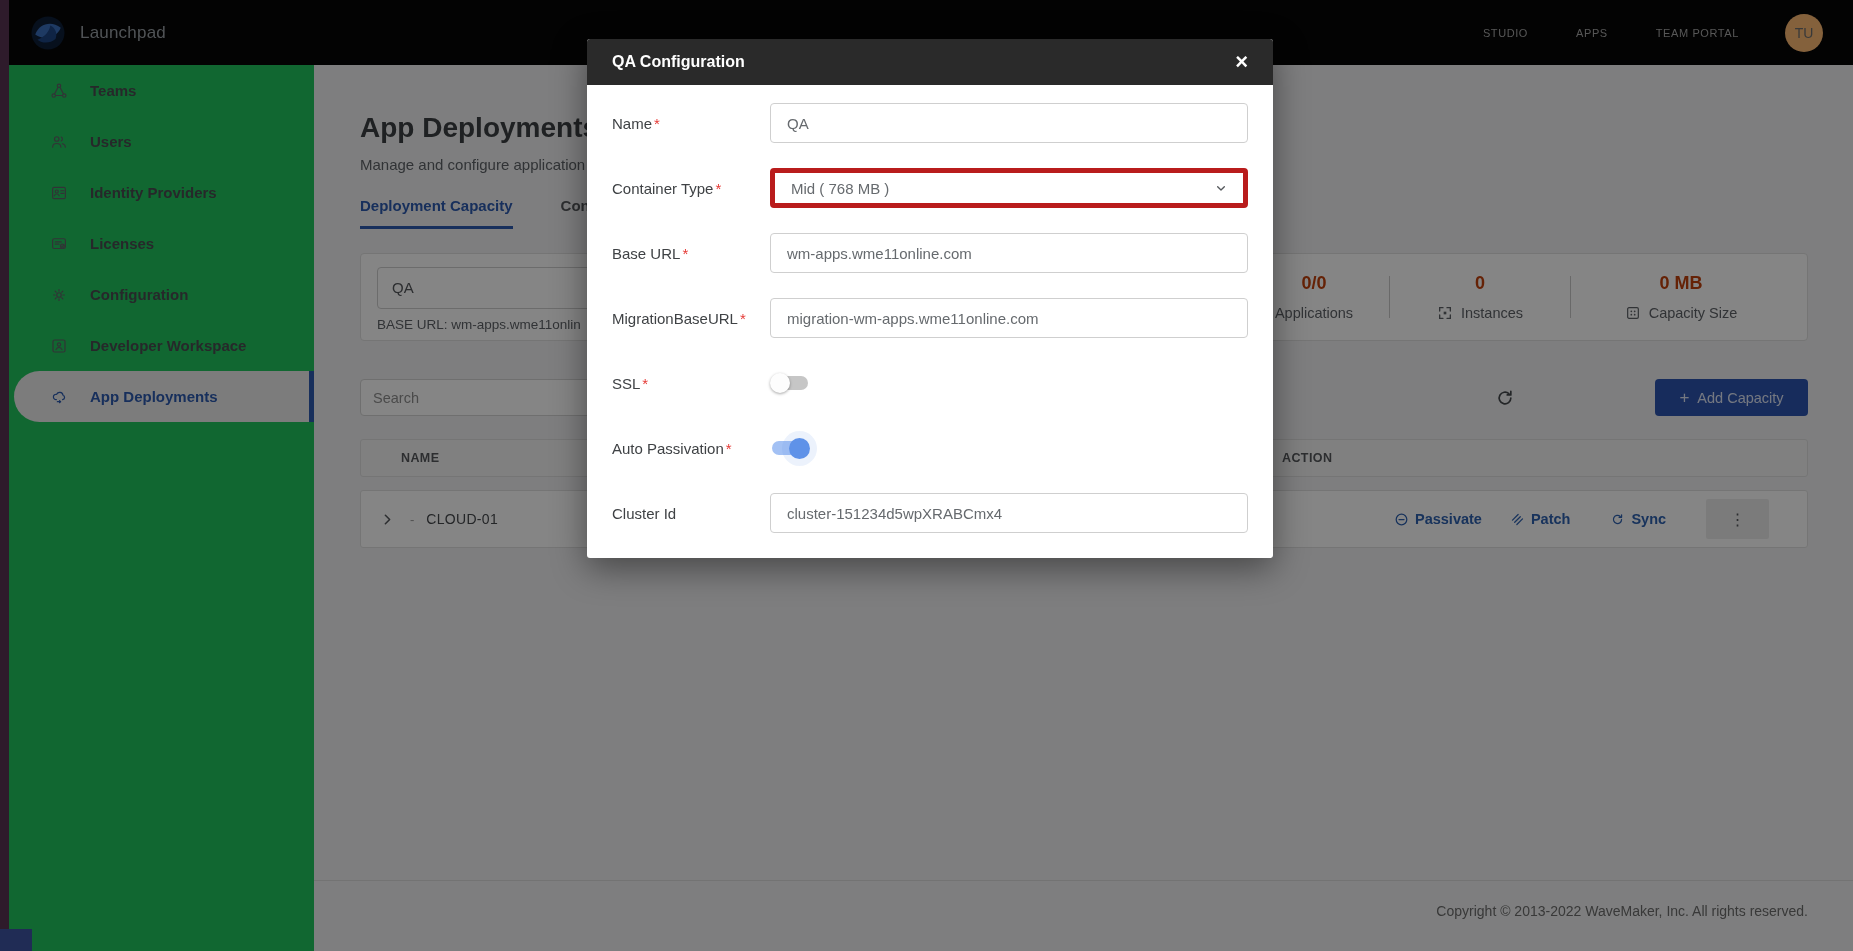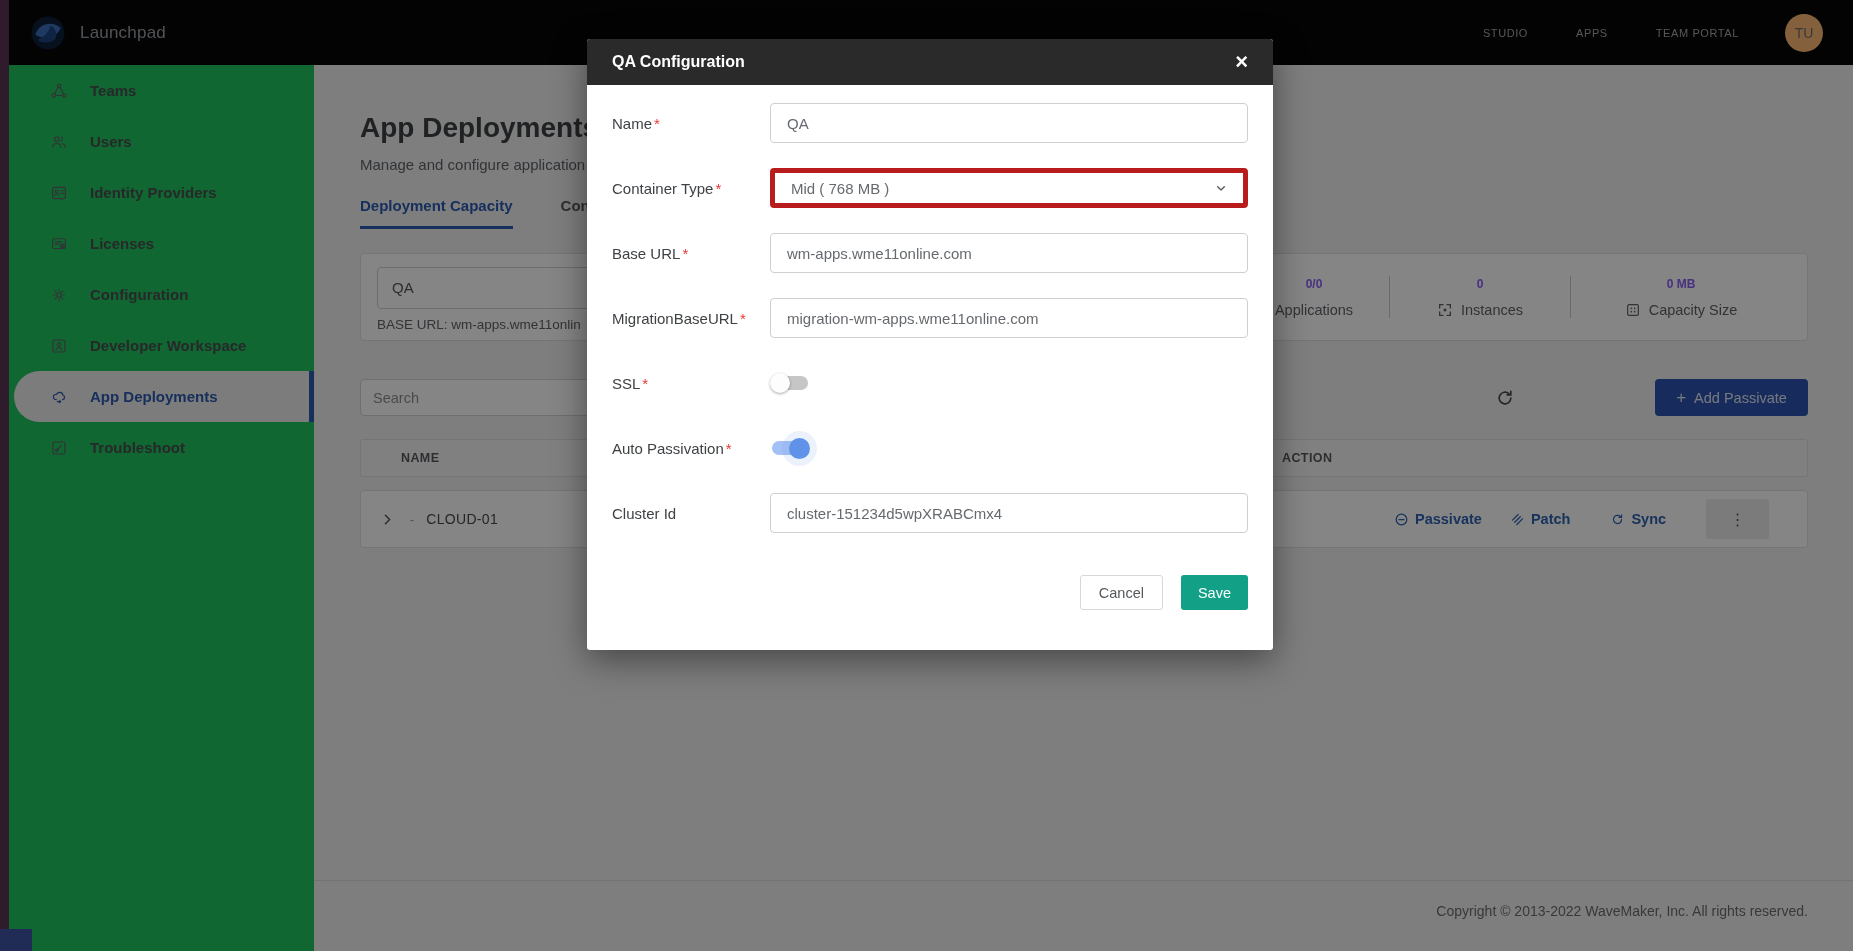--- a/index.html
+++ b/index.html
@@ -42,21 +42,21 @@
   .capacity-card { margin-top:24px; height:88px; background:#fff; border:1px solid #e0e0e0;
                    border-radius:4px; display:flex; align-items:center; padding:0 16px; }
   .cap-left { display:flex; flex-direction:column; padding-top:4px; }
   .cap-select { width:248px; height:42px; border:1px solid #cfcfcf; border-radius:4px;
                 display:flex; align-items:center; padding:0 14px; font-size:15px; color:#55585c;
                 background:#fff; cursor:pointer; }
   .cap-caption { margin-top:8px; font-size:13.5px; color:#5f6368; white-space:nowrap; }
   .stats { margin-left:auto; display:flex; align-items:center; }
   .stat { display:flex; flex-direction:column; align-items:center; gap:11px; }
   .stat.w1{ width:150px; } .stat.w2{ width:180px; } .stat.w3{ width:220px; }
-  .stat-value { font-size:12px; font-weight:bold; color:#8b5cf6; }
+  .stat-value { font-size:18px; font-weight:bold; color:#c2410c; }
   .stat-label { display:flex; align-items:center; gap:8px; font-size:14.5px; color:#5f6368; }
   .stat-div { width:1px; height:42px; background:#c9c9c9; }
 
   .toolbar { margin-top:38px; display:flex; align-items:center; }
   .search-input { width:255px; height:37px; border:1px solid #d5d5d5; border-radius:4px;
                   padding:0 12px; font-size:14.5px; color:#444; background:#fff; outline:none;
                   font-family:"Liberation Sans", sans-serif; }
   .search-input::placeholder { color:#8f8f8f; }
   .refresh-btn { margin-left:auto; margin-right:140px; color:#46494d; cursor:pointer; display:flex; }
   .add-btn { width:153px; height:37px; background:#2d55b0; border-radius:4px; color:#dfe6f7;
@@ -194,28 +194,20 @@
       </svg>
       <span>Developer Workspace</span>
     </div>
     <div class="side-item active">
       <svg width="18" height="18" viewBox="0 0 24 24" fill="none" stroke="currentColor" stroke-width="1.6" stroke-linecap="round" stroke-linejoin="round">
         <path d="M8.5 15.5a3.6 3.6 0 1 1 .4-7.1A4.4 4.4 0 0 1 17.3 9.6a3.1 3.1 0 0 1-.5 6"></path>
         <path d="M9.8 18.2h4.4 M14.2 18.2l-1.5-1.4 M14.2 18.2l-1.5 1.4"></path>
       </svg>
       <span>App Deployments</span>
     </div>
-    <div class="side-item">
-      <svg width="18" height="18" viewBox="0 0 24 24" fill="none" stroke="currentColor" stroke-width="1.6" stroke-linecap="round" stroke-linejoin="round">
-        <rect x="4" y="4" width="16" height="16" rx="2"></rect>
-          <path d="M9.8 14.2 15 9 M9 16.5l-1.5-1.5"></path>
-        <circle cx="9.3" cy="14.7" r="1.7"></circle>
-      </svg>
-      <span>Troubleshoot</span>
-    </div>
   </div>
 
   <div class="main">
     <div class="page-title">App Deployments</div>
     <div class="page-subtitle">Manage and configure application Inf</div>
 
     <div class="tabs">
       <div class="tab active">Deployment Capacity</div>
       <div class="tab">Contain</div>
     </div>
@@ -262,21 +254,21 @@
     <div class="toolbar">
       <input class="search-input" type="text" placeholder="Search" style="">
       <div class="refresh-btn">
         <svg width="20" height="20" viewBox="0 0 24 24" fill="none" stroke="currentColor" stroke-width="2" stroke-linecap="round" stroke-linejoin="round">
           <path d="M19 12a7 7 0 1 1-2.3-5.2"></path>
             <path d="M19 4v4.3h-4.3"></path>
         </svg>
       </div>
       <div class="add-btn">
         <span class="add-plus">+</span>
-        <span>Add Passivate</span>
+        <span>Add Capacity</span>
       </div>
     </div>
 
     <div class="table-head">
       <div class="col-name">NAME</div>
       <div class="col-action">ACTION</div>
     </div>
 
     <div class="table-row">
       <div class="row-left">
@@ -368,22 +360,18 @@
               <div class="knob"></div>
             </div>
         </div>
       </div>
 
       <div class="field-row">
         <div class="field-label"><span>Cluster Id</span></div>
         <div class="field-box"><input class="text-input" type="text" value="cluster-151234d5wpXRABCmx4" style=""></div>
       </div>
 
-      <div class="modal-buttons">
-        <div class="btn-cancel">Cancel</div>
-        <div class="btn-save">Save</div>
-      </div>
     </div>
   </div>
 
   <div class="edge-strip"></div>
   <div class="corner-block"></div>
 </div>
 
 </body></html>

